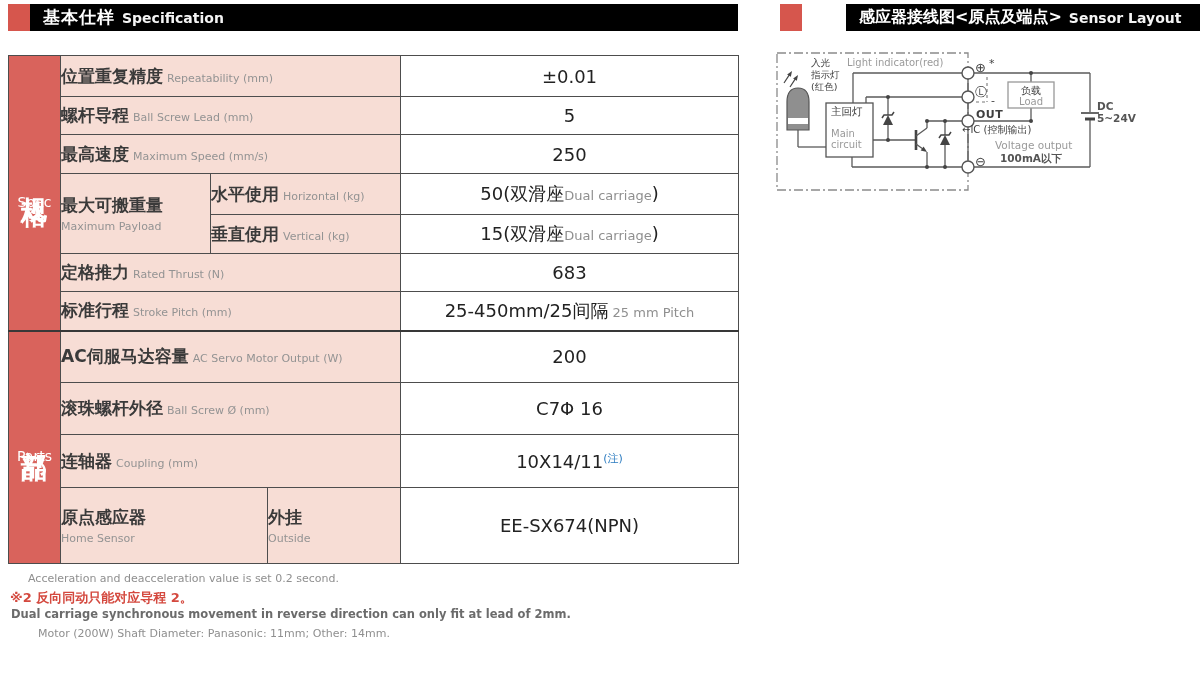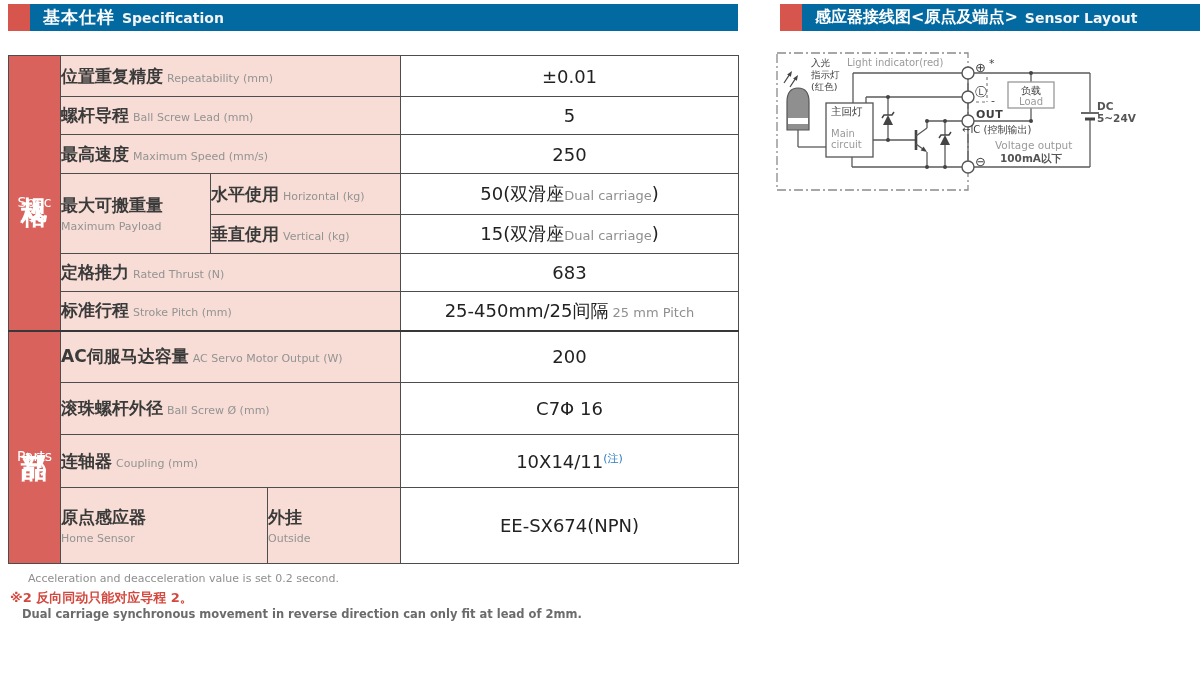--- a/index.html
+++ b/index.html
@@ -4,25 +4,25 @@
 <style>
   html,body{margin:0;padding:0;}
   body{
     width:1200px;height:683px;position:relative;background:#ffffff;
     font-family:"DejaVu Sans","Liberation Sans",sans-serif;
     -webkit-font-smoothing:antialiased;overflow:hidden;
   }
   
   .hdr{position:absolute;top:4px;height:27px;display:flex;align-items:stretch;}
   .hdr-sq{width:22px;background:#d6564d;flex:0 0 22px;}
-  .hdr-bar{background:#0369a1;flex:1;display:flex;align-items:center;padding-left:13px;white-space:nowrap;}
+  .hdr-bar{background:#000000;flex:1;display:flex;align-items:center;padding-left:13px;white-space:nowrap;}
   .hdr-zh{color:#ffffff;font-size:17px;font-weight:bold;letter-spacing:1px;}
   .hdr-en{color:#f4f4f4;font-size:14px;font-weight:600;margin-left:7px;}
   #hdr-left{left:8px;width:730px;}
-  #hdr-right{left:780px;width:420px;}
+  #hdr-right{left:780px;width:420px;gap:44px;}
   #hdr-right .hdr-zh{font-size:16px;letter-spacing:0;}
   
   table.spec{position:absolute;left:8px;top:55px;border-collapse:collapse;table-layout:fixed;}
   table.spec td{border:1px solid #4d4d4d;padding:0;}
   td.side{background:#d9635c;text-align:center;vertical-align:middle;color:#fff;}
   .side-zh{display:block;margin:0 auto;writing-mode:vertical-rl;text-orientation:upright;
            font-size:26px;font-weight:bold;line-height:1;letter-spacing:5px;}
   .side-en{display:block;font-size:14px;margin-top:8px;font-weight:400;}
   td.lbl{background:#f7ddd5;vertical-align:middle;padding-left:11px;white-space:nowrap;overflow:hidden;}
   .zh{font-size:17px;font-weight:600;color:#3a3a3a;}
@@ -30,21 +30,21 @@
   td.lbl2 .zh{display:block;}
   td.lbl2 .en{display:block;margin-left:0;margin-top:3px;}
   td.val{background:#ffffff;text-align:center;vertical-align:middle;font-size:18px;color:#222222;white-space:nowrap;}
   .val-sub{font-size:13px;color:#8f8f8f;}
   .sup-note{font-size:11px;color:#2b7bc0;vertical-align:6px;}
   tr.section td{border-top:2px solid #383838;}
   
   .footnotes{position:absolute;left:10px;top:571px;width:740px;}
   .fn-red{color:#d4493f;font-size:13px;font-weight:bold;line-height:17px;}
   .fn-gray{color:#8f8f8f;font-size:11px;line-height:15px;margin-left:18px;margin-bottom:3px;}
-  .fn-gray-dark{color:#6b6b6b;font-size:11.5px;font-weight:600;line-height:16px;margin-left:12px;margin-bottom:4px;}
+  .fn-gray-dark{color:#6b6b6b;font-size:11.5px;font-weight:600;line-height:16px;margin-left:1px;margin-bottom:4px;}
   .fn-blue{color:#2b7bc0;font-size:13px;font-weight:bold;line-height:17px;}
   .fn-gray.deep{margin-left:28px;}
   
   .diagram{position:absolute;left:775px;top:45px;width:412px;height:152px;}
   .diagram svg{position:absolute;left:0;top:0;}
   .dlab{position:absolute;white-space:nowrap;color:#3f3f3f;font-size:9.5px;line-height:11px;}
   .dlab.gray{color:#9a9a9a;}
   .dlab.mid{color:#555555;font-weight:600;}
   .dlab.term{font-size:13px;}
   .dlab.out{font-weight:bold;font-size:11px;letter-spacing:.5px;}
@@ -169,20 +169,21 @@
     </td>
     <td class="val">EE-SX674(NPN)</td>
   </tr>
 </tbody>
   </table>
 
 <div class="footnotes">
   <div class="fn-gray">Acceleration and deacceleration value is set 0.2 second.</div>
   <div class="fn-red">※2 反向同动只能对应导程 2。</div>
   <div class="fn-gray-dark">Dual carriage synchronous movement in reverse direction can only fit at lead of 2mm.</div>
+  <div class="fn-gray deep">Motor (200W) Shaft Diameter: Panasonic: 11mm; Other: 14mm.</div>
 </div>
 
 <div class="diagram">
   <svg width="412" height="152" viewBox="0 0 412 152">
 
     <rect x="2" y="8" width="191" height="137" fill="none" stroke="#8a8a8a" stroke-width="1.3" stroke-dasharray="9 3 2 3"></rect>
 
     <g stroke="#5a5a5a" stroke-width="1.3" fill="none">
       <line x1="78" y1="28" x2="315" y2="28"></line>
       <line x1="78" y1="28" x2="78" y2="58"></line>

